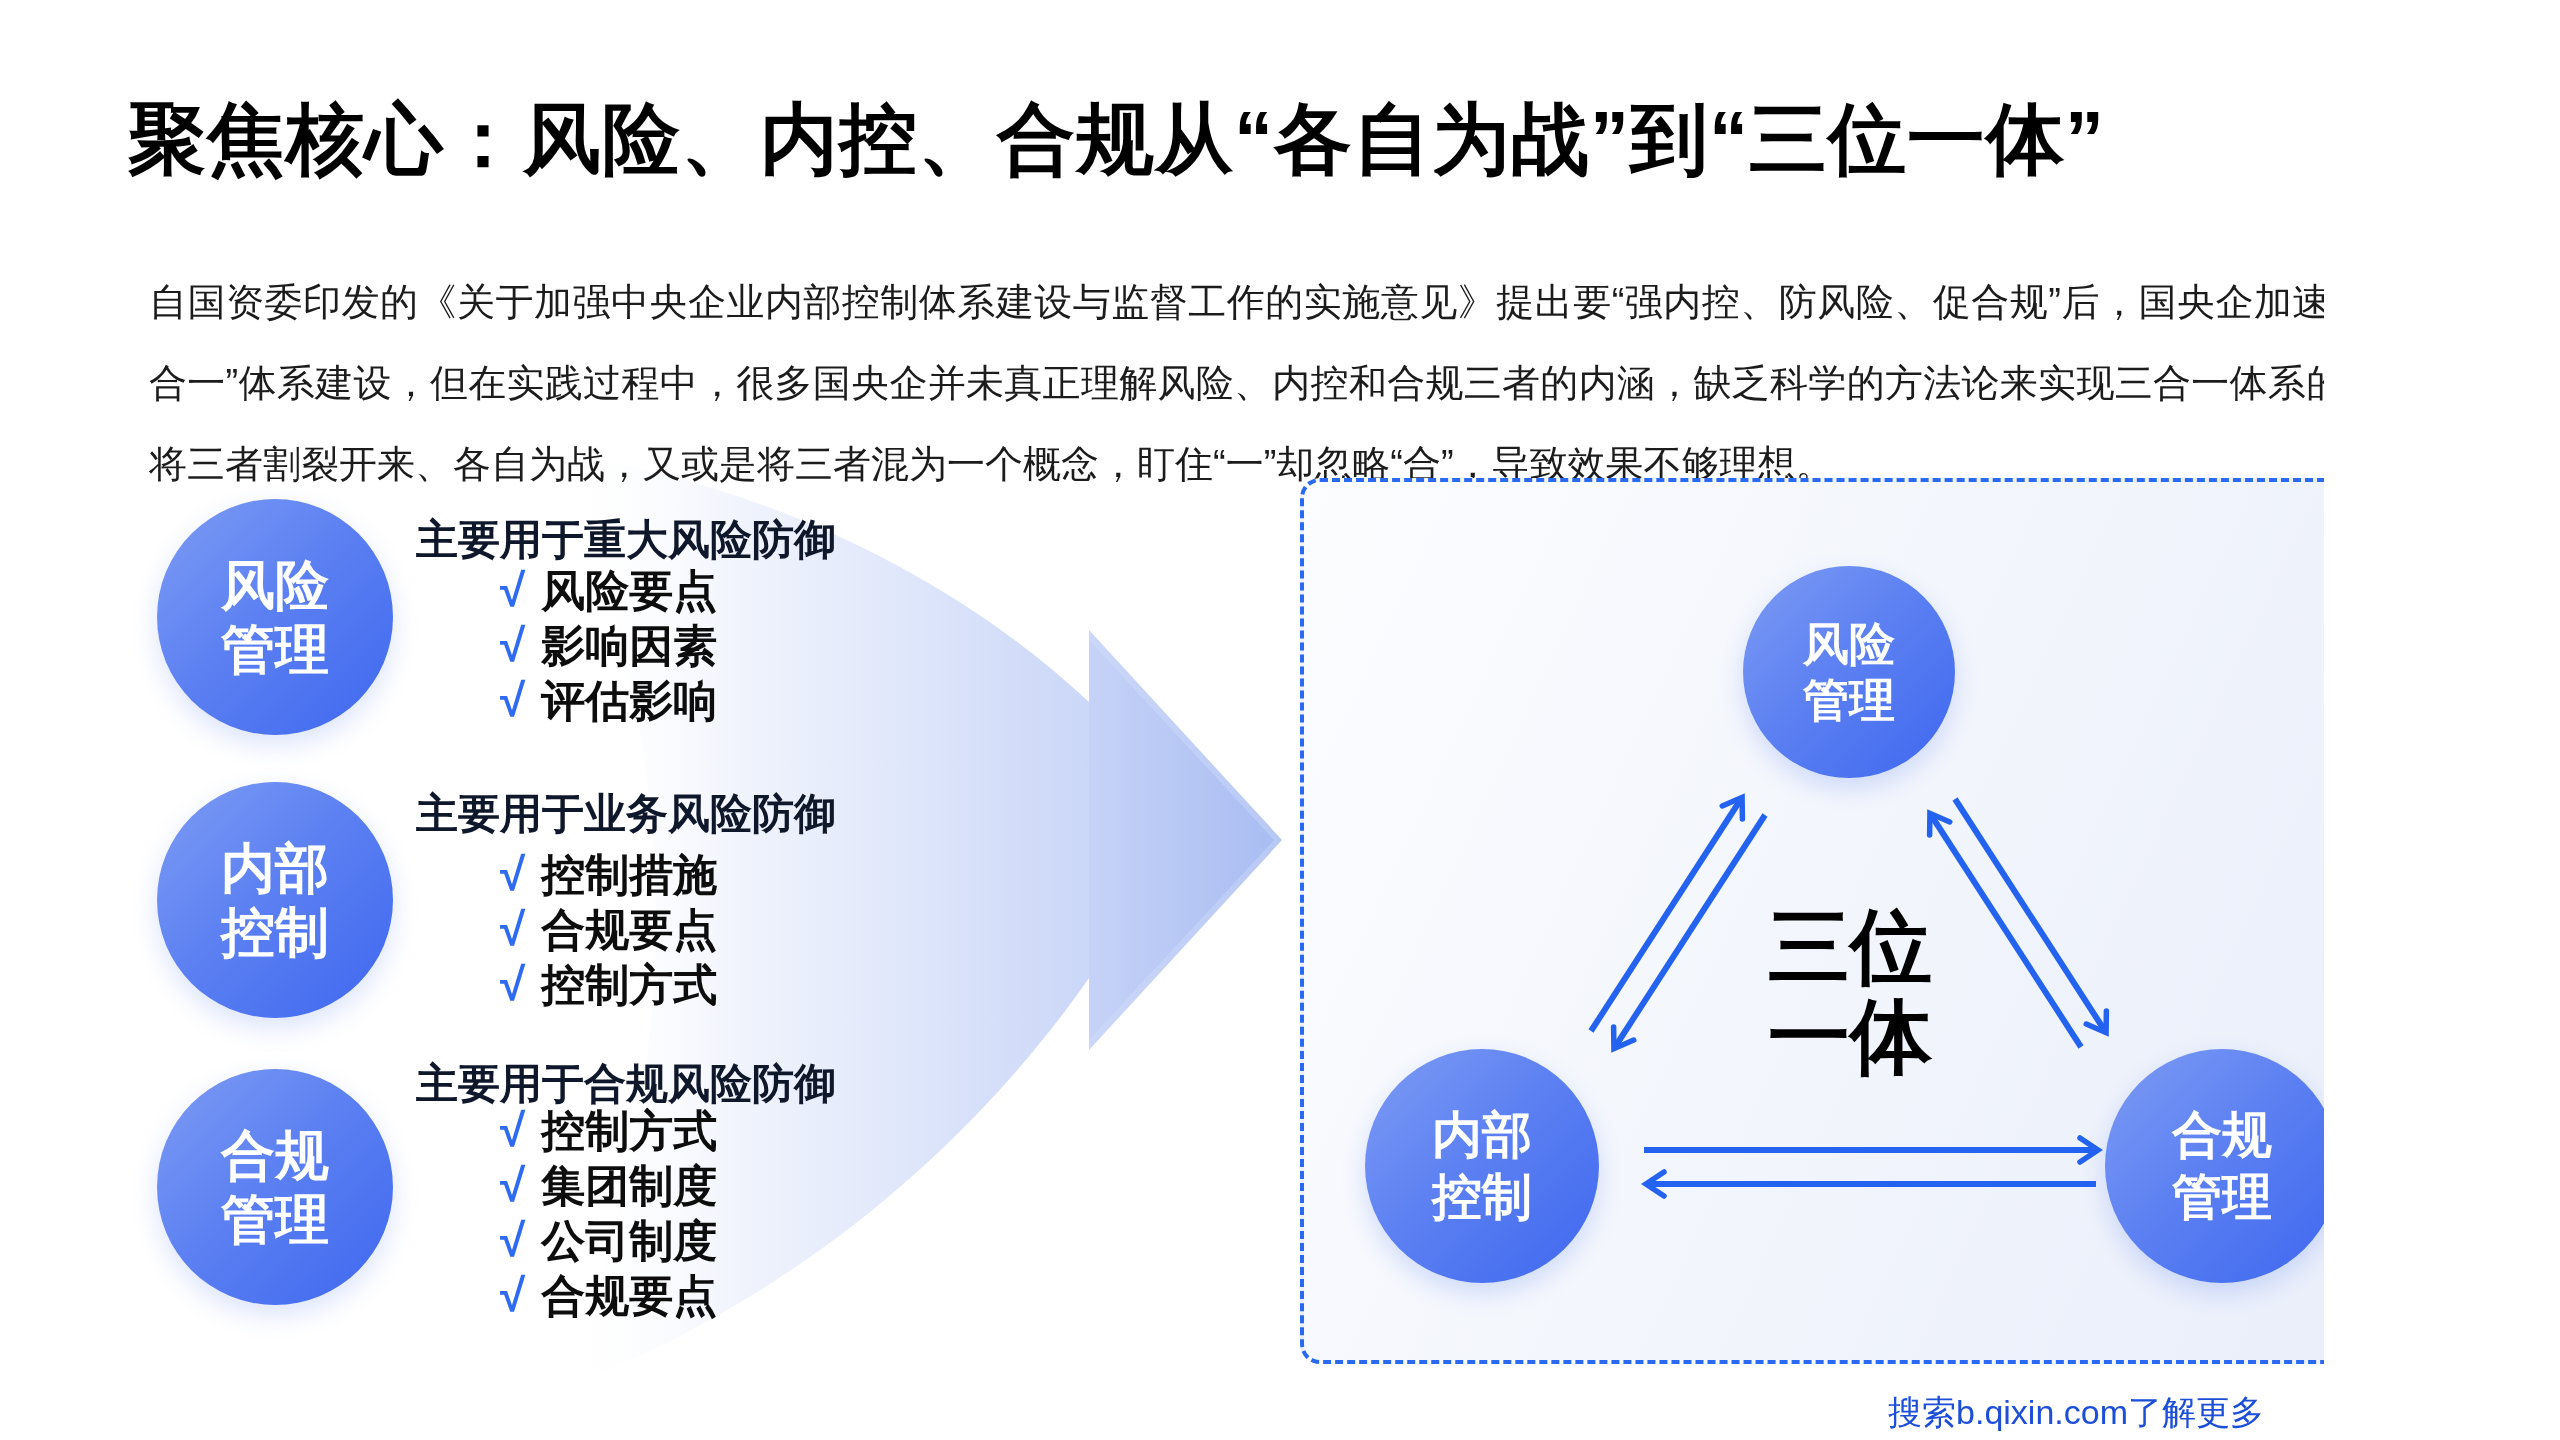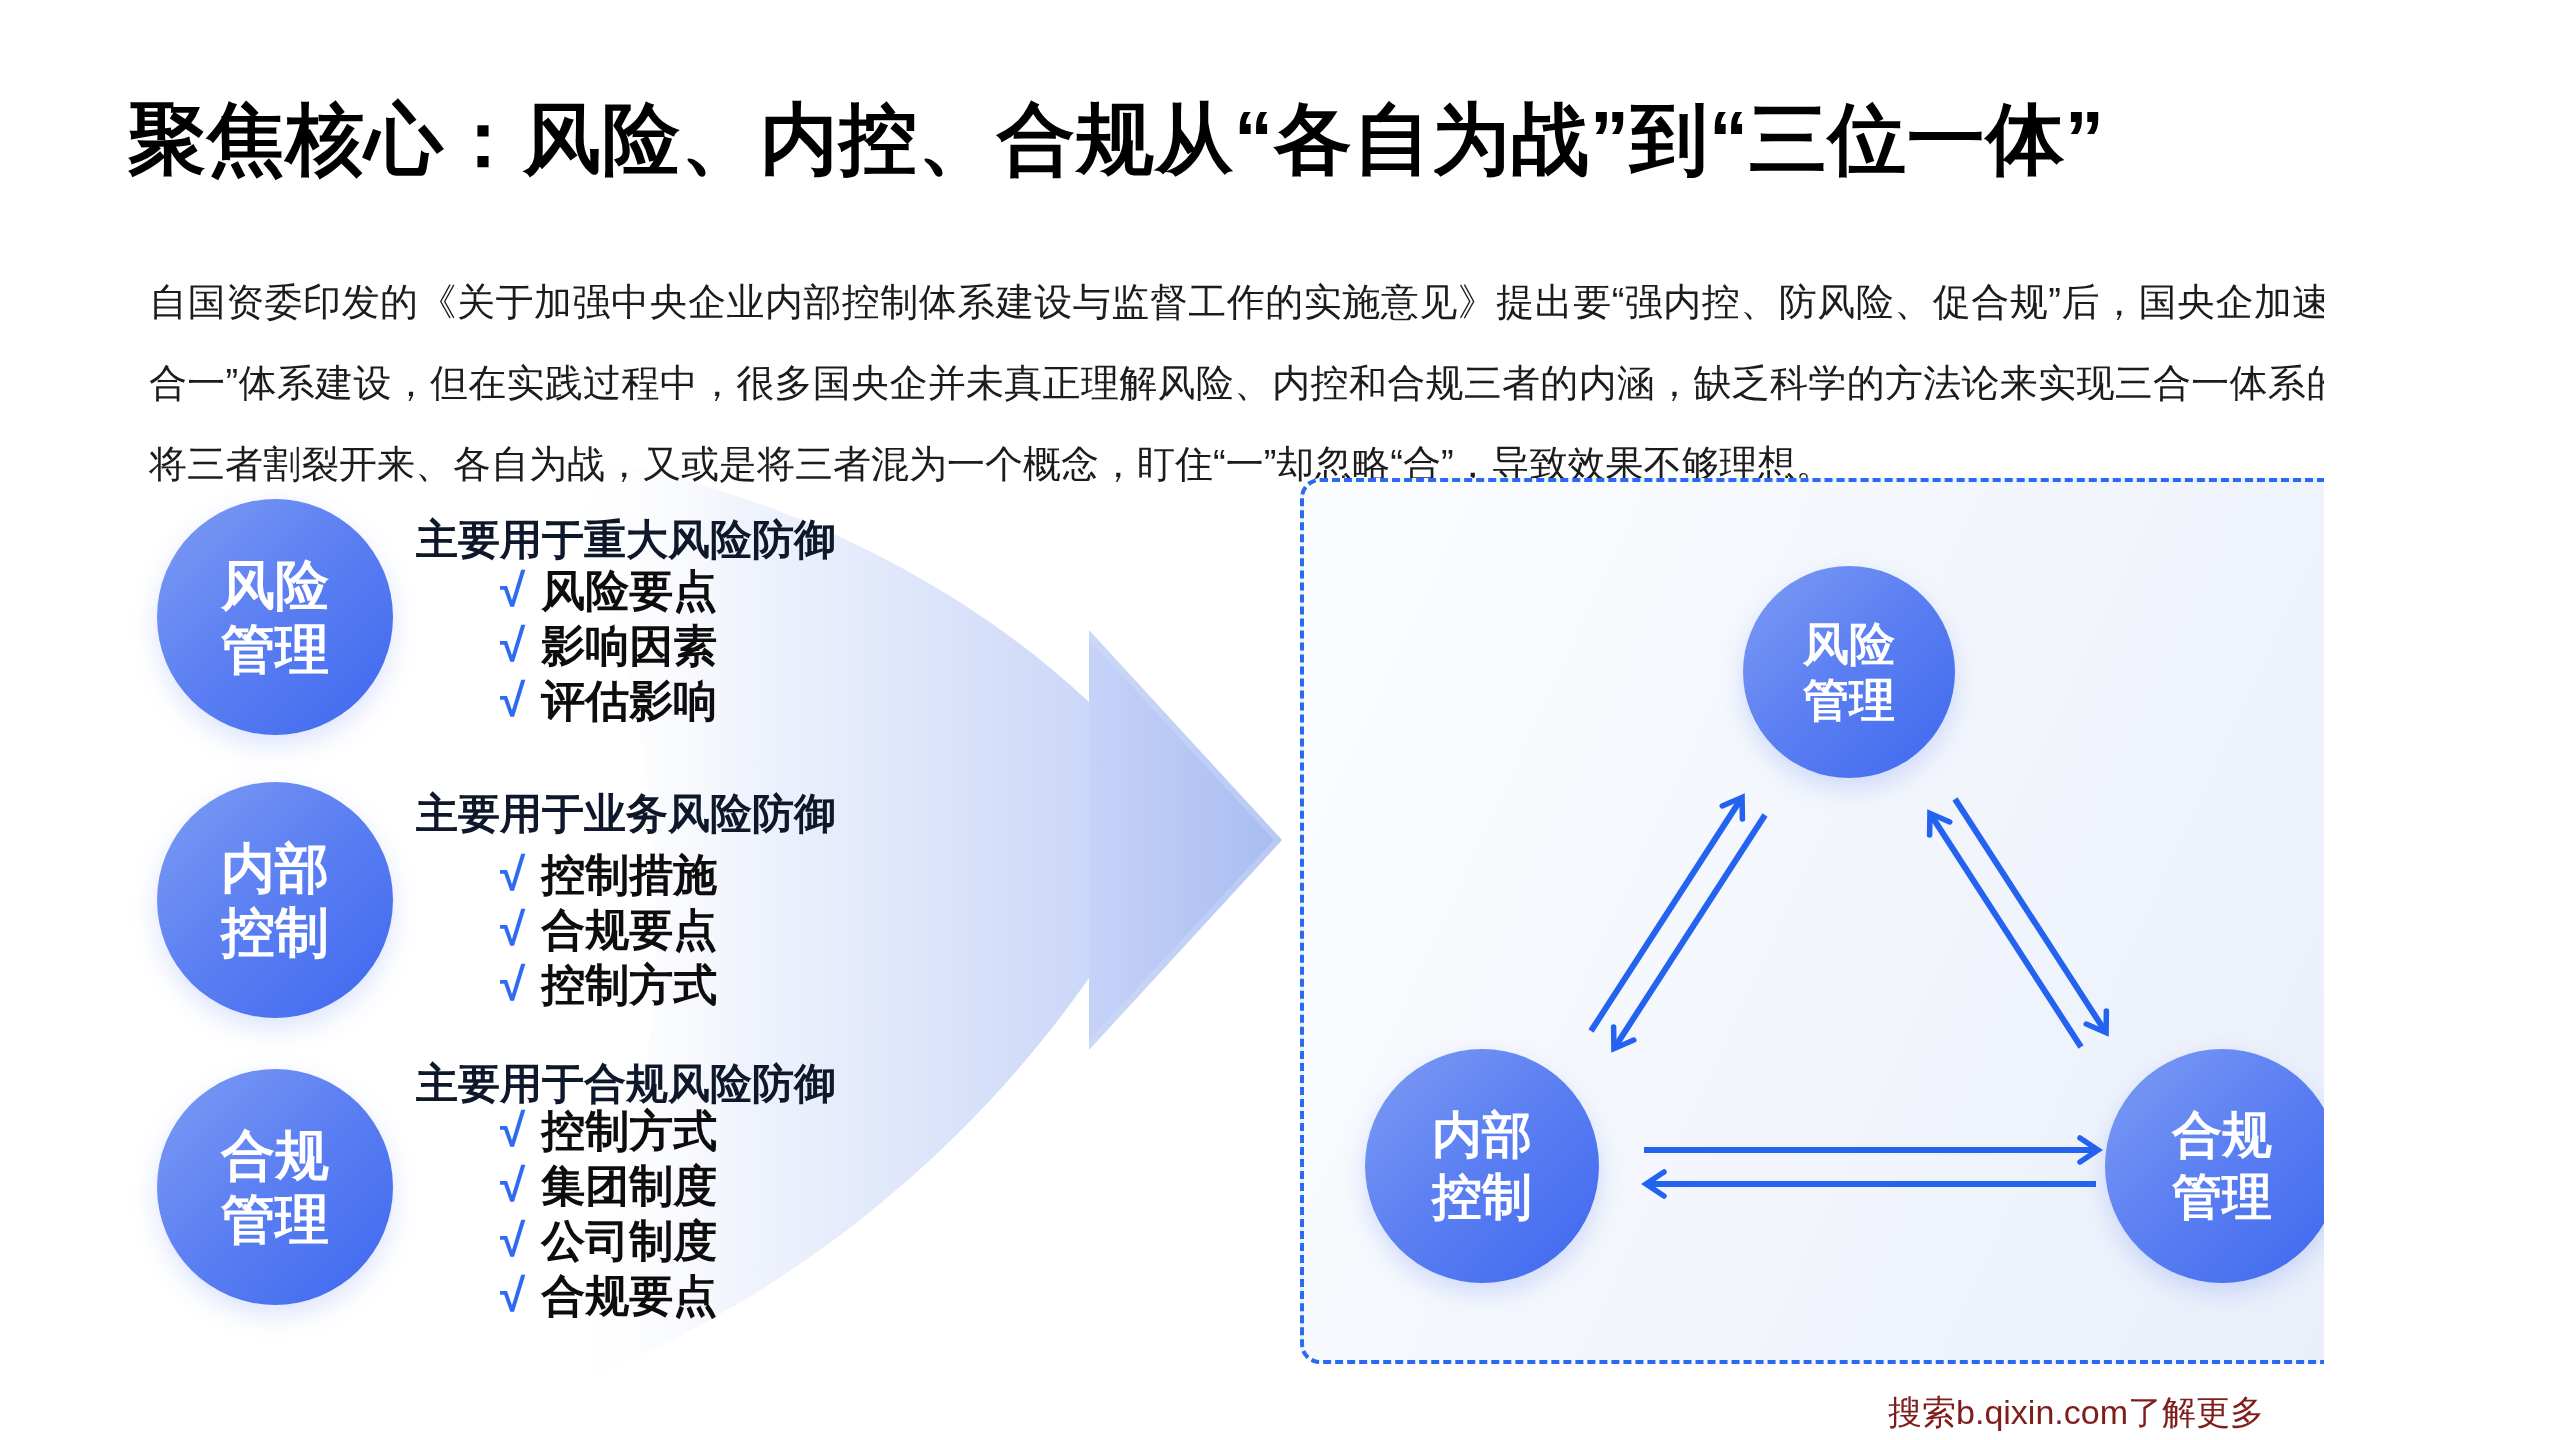--- a/index.html
+++ b/index.html
@@ -55,21 +55,21 @@
   .pcircle.top{left:439px;top:84px;width:212px;height:212px;font-size:46px;line-height:56px;}
   .pcircle.bl{left:61px;top:567px;width:234px;height:234px;font-size:50px;line-height:62px;}
   .pcircle.br{left:801px;top:567px;width:234px;height:234px;font-size:50px;line-height:62px;}
   .center-label{
     position:absolute;left:446px;top:420px;width:200px;text-align:center;
     font-size:82px;line-height:90px;font-weight:900;color:#000;
   }
   
   .footer{
     position:absolute;right:60px;top:1390px;
-    font-size:34px;font-weight:500;color:#7f1d1d;white-space:nowrap;
+    font-size:34px;font-weight:500;color:#1d4ed8;white-space:nowrap;
   }
 </style>
 </head>
 <body>
 
 <div class="stage">
 
   <svg class="flow-arrow" width="740" height="970" viewBox="0 0 740 970">
     <defs>
       <linearGradient id="tailGrad" gradientUnits="userSpaceOnUse" x1="0" y1="0" x2="740" y2="0">
@@ -180,17 +180,21 @@
       </div>
       <div class="pcircle bl">
         <span>内部</span>
         <span>控制</span>
       </div>
       <div class="pcircle br">
         <span>合规</span>
         <span>管理</span>
       </div>
 
+      <div class="center-label">
+        <div>三位</div>
+        <div>一体</div>
+      </div>
     </div>
 
     <div class="footer">搜索b.qixin.com了解更多</div>
   </div>
 </div>
 
 </body></html>

